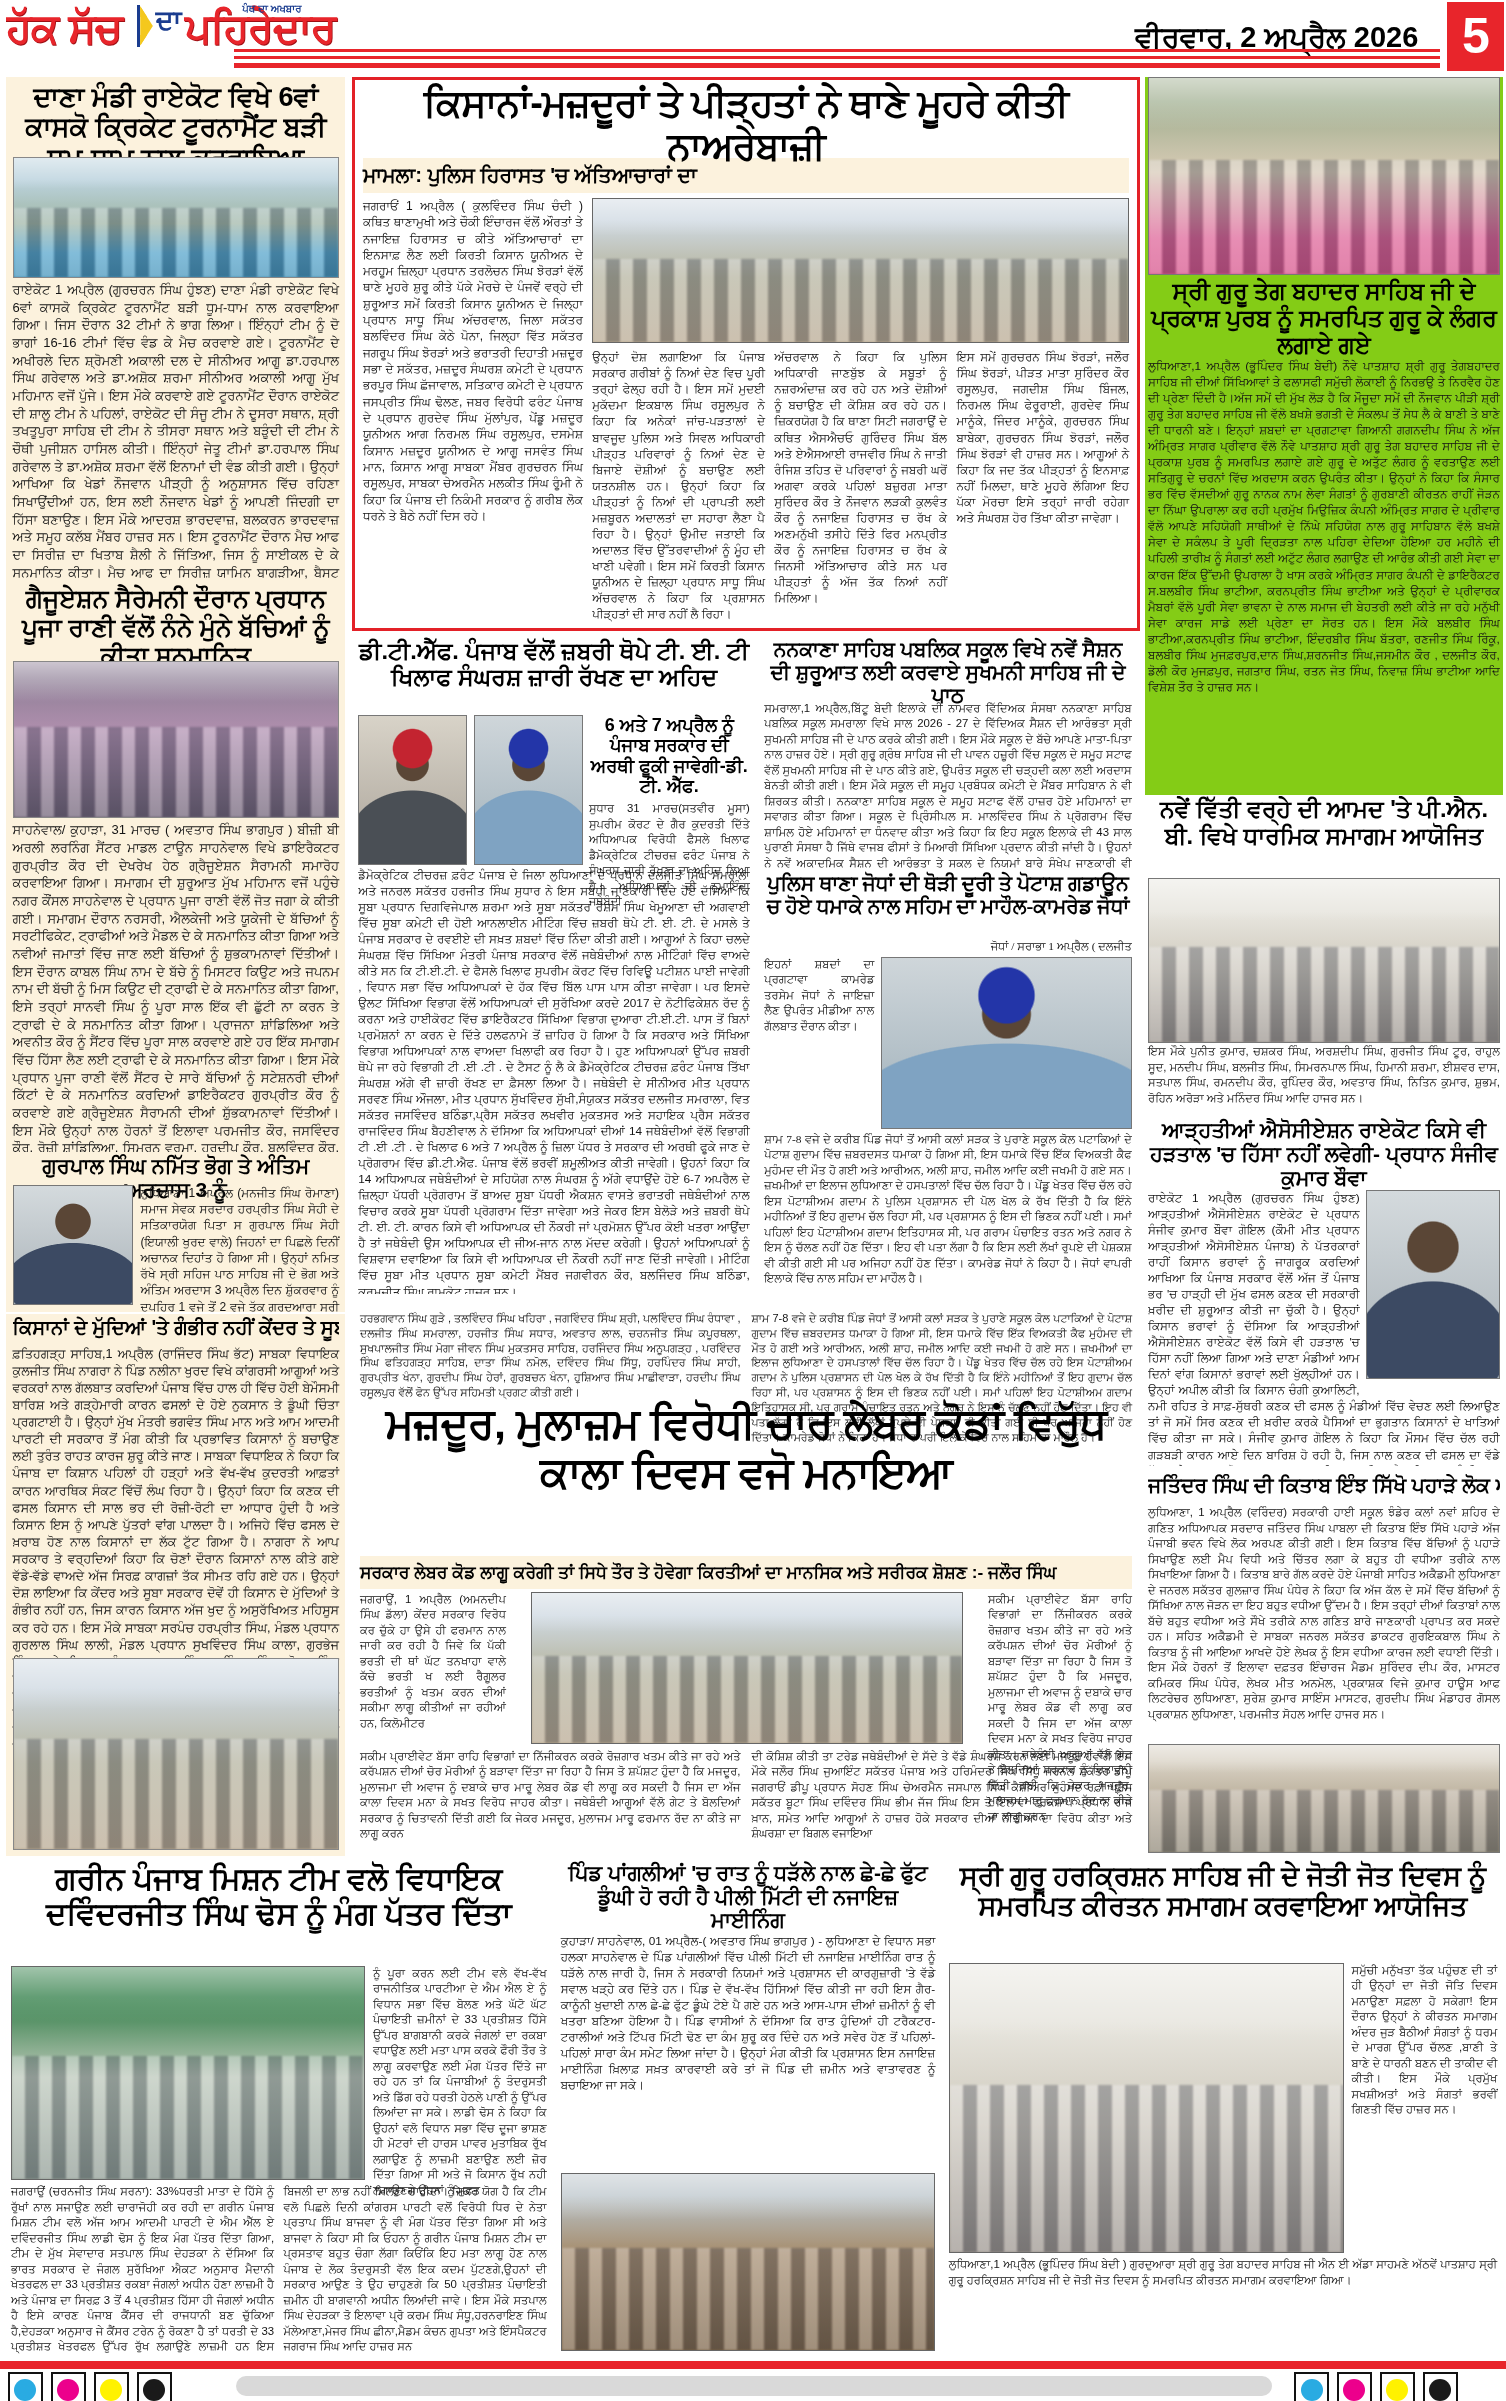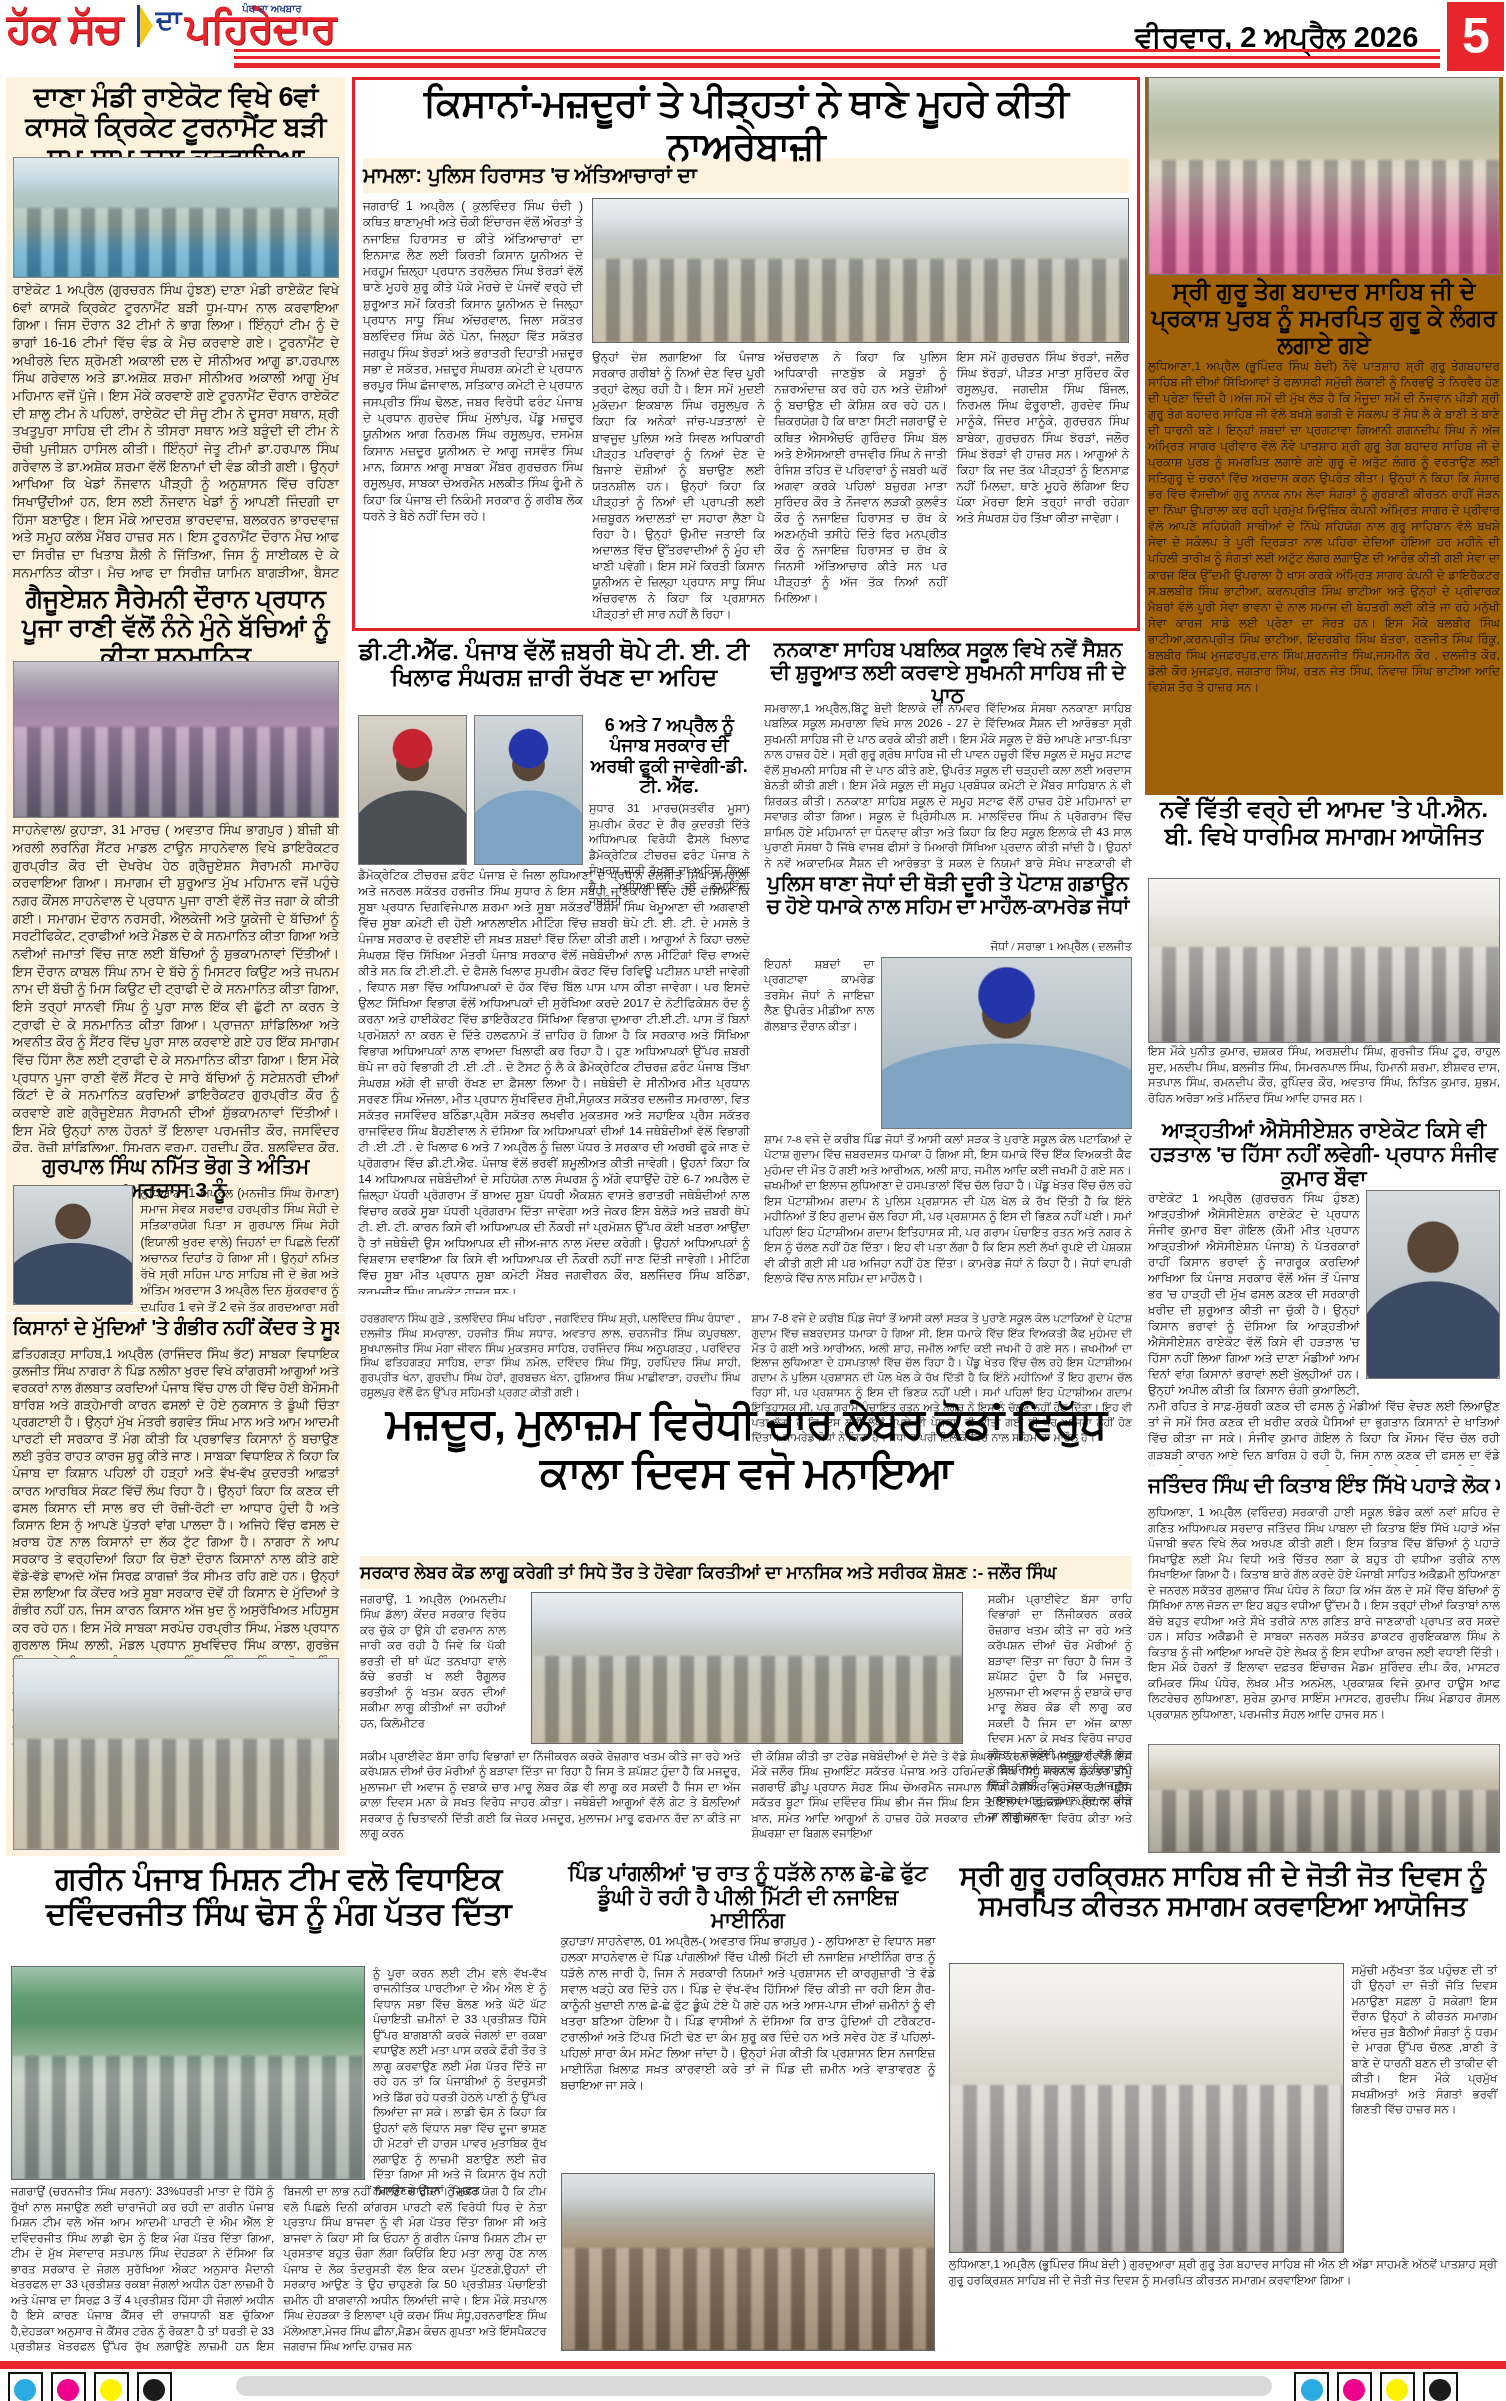--- a/index.html
+++ b/index.html
@@ -160,21 +160,21 @@
       <div class="body-txt" style="width:146px;flex:0 0 auto;font-size:11.4px;">ਜਗਰਾਉਂ, 1 ਅਪ੍ਰੈਲ (ਅਮਨਦੀਪ ਸਿੰਘ ਡੱਲਾ) ਕੇਂਦਰ ਸਰਕਾਰ ਵਿਰੋਧ ਕਰ ਚੁੱਕੇ ਹਾ ਉਸੇ ਹੀ ਫਰਮਾਨ ਨਾਲ ਜਾਰੀ ਕਰ ਰਹੀ ਹੈ ਜਿਵੇ ਕਿ ਪੱਕੀ ਭਰਤੀ ਦੀ ਥਾਂ ਘੱਟ ਤਨਖਾਹਾ ਵਾਲੇ ਕੱਚੇ ਭਰਤੀ ਖ ਲਈ ਰੈਗੂਲਰ ਭਰਤੀਆਂ ਨੂੰ ਖਤਮ ਕਰਨ ਦੀਆਂ ਸਕੀਮਾ ਲਾਗੂ ਕੀਤੀਆਂ ਜਾ ਰਹੀਆਂ ਹਨ, ਕਿਲੋਮੀਟਰ</div>
       <div class="photo ph-protest" style="width:430px;flex:0 0 auto;border:0.8px solid #666;"></div>
       <div class="body-txt" style="flex:1;font-size:11.4px;">ਸਕੀਮ ਪ੍ਰਾਈਵੇਟ ਬੱਸਾ ਰਾਹਿ ਵਿਭਾਗਾਂ ਦਾ ਨਿੱਜੀਕਰਨ ਕਰਕੇ ਰੋਜ਼ਗਾਰ ਖਤਮ ਕੀਤੇ ਜਾ ਰਹੇ ਅਤੇ ਕਰੱਪਸ਼ਨ ਦੀਆਂ ਚੋਰ ਮੋਰੀਆਂ ਨੂੰ ਬੜਾਵਾ ਦਿੱਤਾ ਜਾ ਰਿਹਾ ਹੈ ਜਿਸ ਤੋ ਸ਼ਪੱਸ਼ਟ ਹੁੰਦਾ ਹੈ ਕਿ ਮਜਦੂਰ, ਮੁਲਾਜਮਾ ਦੀ ਅਵਾਜ ਨੂੰ ਦਬਾਕੇ ਚਾਰ ਮਾਰੂ ਲੇਬਰ ਕੋਡ ਵੀ ਲਾਗੂ ਕਰ ਸਕਦੀ ਹੈ ਜਿਸ ਦਾ ਅੱਜ ਕਾਲਾ ਦਿਵਸ ਮਨਾ ਕੇ ਸਖਤ ਵਿਰੋਧ ਜਾਹਰ ਕੀਤਾ। ਜਥੇਬੰਦੀ ਆਗੂਆਂ ਵੱਲੋ ਗੇਟ ਤੇ ਬੋਲਦਿਆਂ ਸਰਕਾਰ ਨੂੰ ਚਿਤਾਵਨੀ ਦਿੱਤੀ ਗਈ ਕਿ ਜੇਕਰ ਮਜਦੂਰ, ਮੁਲਾਜਮ ਮਾਰੂ ਫਰਮਾਨ ਰੱਦ ਨਾ ਕੀਤੇ ਜਾ ਲਾਗੂ ਕਰਨ</div>
     </div>
     <div style="display:flex;gap:11px;height:93px;margin-top:4.7px;">
       <div class="body-txt" style="flex:1;font-size:11.4px;">ਸਕੀਮ ਪ੍ਰਾਈਵੇਟ ਬੱਸਾ ਰਾਹਿ ਵਿਭਾਗਾਂ ਦਾ ਨਿੱਜੀਕਰਨ ਕਰਕੇ ਰੋਜ਼ਗਾਰ ਖਤਮ ਕੀਤੇ ਜਾ ਰਹੇ ਅਤੇ ਕਰੱਪਸ਼ਨ ਦੀਆਂ ਚੋਰ ਮੋਰੀਆਂ ਨੂੰ ਬੜਾਵਾ ਦਿੱਤਾ ਜਾ ਰਿਹਾ ਹੈ ਜਿਸ ਤੋ ਸ਼ਪੱਸ਼ਟ ਹੁੰਦਾ ਹੈ ਕਿ ਮਜਦੂਰ, ਮੁਲਾਜਮਾ ਦੀ ਅਵਾਜ ਨੂੰ ਦਬਾਕੇ ਚਾਰ ਮਾਰੂ ਲੇਬਰ ਕੋਡ ਵੀ ਲਾਗੂ ਕਰ ਸਕਦੀ ਹੈ ਜਿਸ ਦਾ ਅੱਜ ਕਾਲਾ ਦਿਵਸ ਮਨਾ ਕੇ ਸਖਤ ਵਿਰੋਧ ਜਾਹਰ ਕੀਤਾ। ਜਥੇਬੰਦੀ ਆਗੂਆਂ ਵੱਲੋ ਗੇਟ ਤੇ ਬੋਲਦਿਆਂ ਸਰਕਾਰ ਨੂੰ ਚਿਤਾਵਨੀ ਦਿੱਤੀ ਗਈ ਕਿ ਜੇਕਰ ਮਜਦੂਰ, ਮੁਲਾਜਮ ਮਾਰੂ ਫਰਮਾਨ ਰੱਦ ਨਾ ਕੀਤੇ ਜਾ ਲਾਗੂ ਕਰਨ</div>
       <div class="body-txt" style="flex:1;font-size:11.4px;">ਦੀ ਕੋਸ਼ਿਸ਼ ਕੀਤੀ ਤਾ ਟਰੇਡ ਜਥੇਬੰਦੀਆਂ ਦੇ ਸੱਦੇ ਤੇ ਵੱਡੇ ਸ਼ੰਘਰਸ਼ ਕਰਨ ਲਈ ਮਜਬੂਰ ਹੋਵਾਂਗੇ ਇਸ ਮੌਕੇ ਜਲੌਰ ਸਿੰਘ ਜੁਆਇੰਟ ਸਕੱਤਰ ਪੰਜਾਬ ਅਤੇ ਹਰਿਮੰਦਰ ਸਿੰਘ ਸਿੱਧੂ ਜਰਨਲ ਸਕੱਤਰ ਡੀਪੂ ਜਗਰਾਓਂ ਡੀਪੂ ਪ੍ਰਧਾਨ ਸੋਹਣ ਸਿੰਘ ਚੇਅਰਮੈਨ ਜਸਪਾਲ ਸਿੰਘ ਕੈਸ਼ੀਅਰ ਮੁਹੰਮਦ ਰਫ਼ੀ ਪ੍ਰੈਸ ਸਕੱਤਰ ਬੂਟਾ ਸਿੰਘ ਦਵਿੰਦਰ ਸਿੰਘ ਭੀਮ ਜੱਜ ਸਿੰਘ ਇਸ ਤੋ ਇਲਾਵਾ ਵਰਕਸ਼ਾਪ ਪ੍ਰਧਾਨ ਰਾਜ ਖ਼ਾਨ, ਸਮੇਤ ਆਦਿ ਆਗੂਆਂ ਨੇ ਹਾਜ਼ਰ ਹੋਕੇ ਸਰਕਾਰ ਦੀਆਂ ਨੀਤੀਆਂ ਦਾ ਵਿਰੋਧ ਕੀਤਾ ਅਤੇ ਸ਼ੰਘਰਸ਼ਾ ਦਾ ਬਿਗਲ ਵਜਾਇਆ</div>
     </div>
   </div>
 
-  <div class="art" style="left:1145px;top:77px;width:358px;height:718px;background:#a16207;padding:0 3.1px;">
+  <div class="art" style="left:1145px;top:77px;width:358px;height:718px;background:#84cc16;padding:0 3.1px;">
     <div class="photo ph-tent" style="height:196px;border:0.8px solid #777;"></div>
     <div class="hl" style="font-size:23.6px;height:80px;margin-top:3.1px;">ਸ੍ਰੀ ਗੁਰੂ ਤੇਗ ਬਹਾਦਰ ਸਾਹਿਬ ਜੀ ਦੇ ਪ੍ਰਕਾਸ਼ ਪੁਰਬ ਨੂੰ ਸਮਰਪਿਤ ਗੁਰੂ ਕੇ ਲੰਗਰ ਲਗਾਏ ਗਏ</div>
     <div class="body-txt" style="font-size:11.8px;height:424px;">ਲੁਧਿਆਣਾ,1 ਅਪ੍ਰੈਲ (ਭੂਪਿੰਦਰ ਸਿੰਘ ਬੇਦੀ) ਨੌਵੇ ਪਾਤਸ਼ਾਹ ਸ਼੍ਰੀ ਗੁਰੂ ਤੇਗਬਹਾਦਰ ਸਾਹਿਬ ਜੀ ਦੀਆਂ ਸਿੱਖਿਆਵਾਂ ਤੇ ਫਲਾਸਫੀ ਸਮੁੱਚੀ ਲੋਕਾਈ ਨੂੰ ਨਿਰਭਉ ਤੇ ਨਿਰਵੈਰ ਹੋਣ ਦੀ ਪ੍ਰੇਣਾ ਦਿੰਦੀ ਹੈ।ਅੱਜ ਸਮੇਂ ਦੀ ਮੁੱਖ ਲੋੜ ਹੈ ਕਿ ਮੌਜੂਦਾ ਸਮੇਂ ਦੀ ਨੌਜਵਾਨ ਪੀੜੀ ਸ਼੍ਰੀ ਗੁਰੂ ਤੇਗ ਬਹਾਦਰ ਸਾਹਿਬ ਜੀ ਵੱਲੋ ਬਖਸ਼ੇ ਭਗਤੀ ਦੇ ਸੰਕਲਪ ਤੋਂ ਸੇਧ ਲੈ ਕੇ ਬਾਣੀ ਤੇ ਬਾਣੇ ਦੀ ਧਾਰਨੀ ਬਣੇ। ਇਨ੍ਹਾਂ ਸ਼ਬਦਾਂ ਦਾ ਪ੍ਰਗਟਾਵਾ ਗਿਆਨੀ ਗਗਨਦੀਪ ਸਿੰਘ ਨੇ ਅੱਜ ਅੰਮ੍ਰਿਤ ਸਾਗਰ ਪ੍ਰੀਵਾਰ ਵੱਲੋ ਨੌਵੇ ਪਾਤਸ਼ਾਹ ਸ਼੍ਰੀ ਗੁਰੂ ਤੇਗ ਬਹਾਦਰ ਸਾਹਿਬ ਜੀ ਦੇ ਪ੍ਰਕਾਸ਼ ਪੁਰਬ ਨੂੰ ਸਮਰਪਿਤ ਲਗਾਏ ਗਏ ਗੁਰੂ ਦੇ ਅਤੁੱਟ ਲੰਗਰ ਨੂੰ ਵਰਤਾਉਣ ਲਈ ਸਤਿਗੁਰੂ ਦੇ ਚਰਨਾਂ ਵਿੱਚ ਅਰਦਾਸ ਕਰਨ ਉਪਰੰਤ ਕੀਤਾ। ਉਨ੍ਹਾਂ ਨੇ ਕਿਹਾ ਕਿ ਸੰਸਾਰ ਭਰ ਵਿੱਚ ਵੱਸਦੀਆਂ ਗੁਰੂ ਨਾਨਕ ਨਾਮ ਲੇਵਾ ਸੰਗਤਾਂ ਨੂੰ ਗੁਰਬਾਣੀ ਕੀਰਤਨ ਰਾਹੀਂ ਜੋੜਨ ਦਾ ਨਿੱਘਾ ਉਪਰਾਲਾ ਕਰ ਰਹੀ ਪ੍ਰਮੁੱਖ ਮਿਉਜ਼ਿਕ ਕੰਪਨੀ ਅੰਮ੍ਰਿਤ ਸਾਗਰ ਦੇ ਪ੍ਰੀਵਾਰ ਵੱਲੋ ਆਪਣੇ ਸਹਿਯੋਗੀ ਸਾਥੀਆਂ ਦੇ ਨਿੱਘੇ ਸਹਿਯੋਗ ਨਾਲ ਗੁਰੂ ਸਾਹਿਬਾਨ ਵੱਲੋ ਬਖਸ਼ੇ ਸੇਵਾ ਦੇ ਸਕੰਲਪ ਤੇ ਪੂਰੀ ਦ੍ਰਿੜਤਾ ਨਾਲ ਪਹਿਰਾ ਦੇਦਿਆ ਹੋਇਆ ਹਰ ਮਹੀਨੇ ਦੀ ਪਹਿਲੀ ਤਾਰੀਖ਼ ਨੂੰ ਸੰਗਤਾਂ ਲਈ ਅਟੁੱਟ ਲੰਗਰ ਲਗਾਉਣ ਦੀ ਆਰੰਭ ਕੀਤੀ ਗਈ ਸੇਵਾ ਦਾ ਕਾਰਜ ਇੱਕ ਉੱਦਮੀ ਉਪਰਾਲਾ ਹੈ ਖਾਸ ਕਰਕੇ ਅੰਮ੍ਰਿਤ ਸਾਗਰ ਕੰਪਨੀ ਦੇ ਡਾਇਰੈਕਟਰ ਸ.ਬਲਬੀਰ ਸਿੰਘ ਭਾਟੀਆ, ਕਰਨਪ੍ਰੀਤ ਸਿੰਘ ਭਾਟੀਆ ਅਤੇ ਉਨ੍ਹਾਂ ਦੇ ਪ੍ਰੀਵਾਰਕ ਮੈਬਰਾਂ ਵੱਲੋ ਪੂਰੀ ਸੇਵਾ ਭਾਵਨਾ ਦੇ ਨਾਲ ਸਮਾਜ ਦੀ ਬੇਹਤਰੀ ਲਈ ਕੀਤੇ ਜਾ ਰਹੇ ਮਨੁੱਖੀ ਸੇਵਾ ਕਾਰਜ ਸਾਡੇ ਲਈ ਪ੍ਰੇਣਾ ਦਾ ਸੋਰਤ ਹਨ। ਇਸ ਮੌਕੇ ਬਲਬੀਰ ਸਿੰਘ ਭਾਟੀਆ,ਕਰਨਪ੍ਰੀਤ ਸਿੰਘ ਭਾਟੀਆ, ਇੰਦਰਬੀਰ ਸਿੰਘ ਬੱਤਰਾ, ਰਣਜੀਤ ਸਿੰਘ ਰਿੰਕੂ, ਬਲਬੀਰ ਸਿੰਘ ਮੁਜਫ਼ਰਪੁਰ,ਦਾਨ ਸਿੰਘ,ਸ਼ਰਨਜੀਤ ਸਿੰਘ,ਜਸਮੀਨ ਕੌਰ , ਦਲਜੀਤ ਕੌਰ, ਡੋਲੀ ਕੌਰ ਮੁਜਫ਼ਪੁਰ, ਜਗਤਾਰ ਸਿੰਘ, ਰਤਨ ਜੋਤ ਸਿੰਘ, ਨਿਵਾਜ਼ ਸਿੰਘ ਭਾਟੀਆ ਆਦਿ ਵਿਸ਼ੇਸ਼ ਤੌਰ ਤੇ ਹਾਜ਼ਰ ਸਨ।</div>
   </div>
 
   <div class="art" style="left:1145px;top:796px;width:358px;height:320px;background:#fff;padding:0 3.1px;">
     <div class="hl" style="font-size:23.6px;height:80px;">ਨਵੇਂ ਵਿੱਤੀ ਵਰ੍ਹੇ ਦੀ ਆਮਦ 'ਤੇ ਪੀ.ਐਨ. ਬੀ. ਵਿਖੇ ਧਾਰਮਿਕ ਸਮਾਗਮ ਆਯੋਜਿਤ</div>
     <div class="photo ph-kirtan" style="height:163px;border:0.8px solid #777;margin:1.6px 0;"></div>
     <div class="body-txt" style="font-size:11.4px;height:69px;">ਇਸ ਮੌਕੇ ਪੁਨੀਤ ਕੁਮਾਰ, ਚਸ਼ਕਰ ਸਿੰਘ, ਅਰਸ਼ਦੀਪ ਸਿੰਘ, ਗੁਰਜੀਤ ਸਿੰਘ ਟੂਰ, ਰਾਹੁਲ ਸੂਦ, ਮਨਦੀਪ ਸਿੰਘ, ਬਲਜੀਤ ਸਿੰਘ, ਸਿਮਰਨਪਾਲ ਸਿੰਘ, ਹਿਮਾਨੀ ਸ਼ਰਮਾ, ਈਸ਼ਵਰ ਦਾਸ, ਸਤਪਾਲ ਸਿੰਘ, ਰਮਨਦੀਪ ਕੌਰ, ਰੁਪਿੰਦਰ ਕੌਰ, ਅਵਤਾਰ ਸਿੰਘ, ਨਿਤਿਨ ਕੁਮਾਰ, ਸ਼ੁਭਮ, ਰੋਹਿਨ ਅਰੋੜਾ ਅਤੇ ਮਨਿੰਦਰ ਸਿੰਘ ਆਦਿ ਹਾਜਰ ਸਨ।</div>
   </div>

